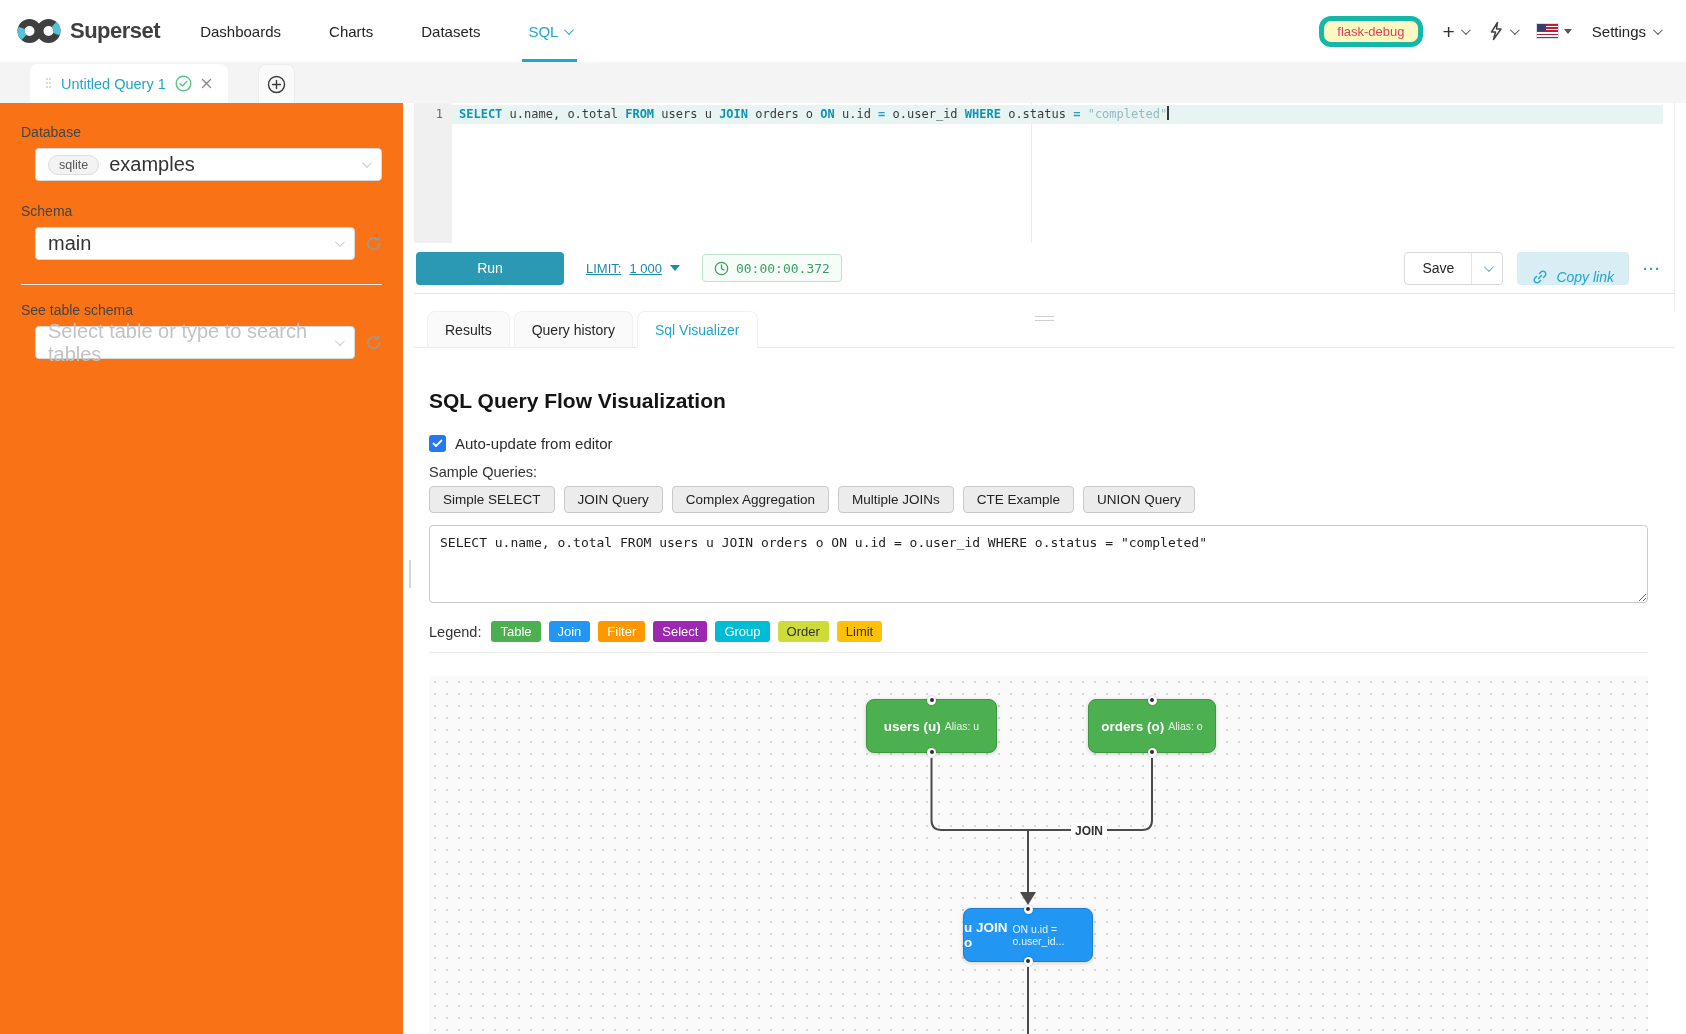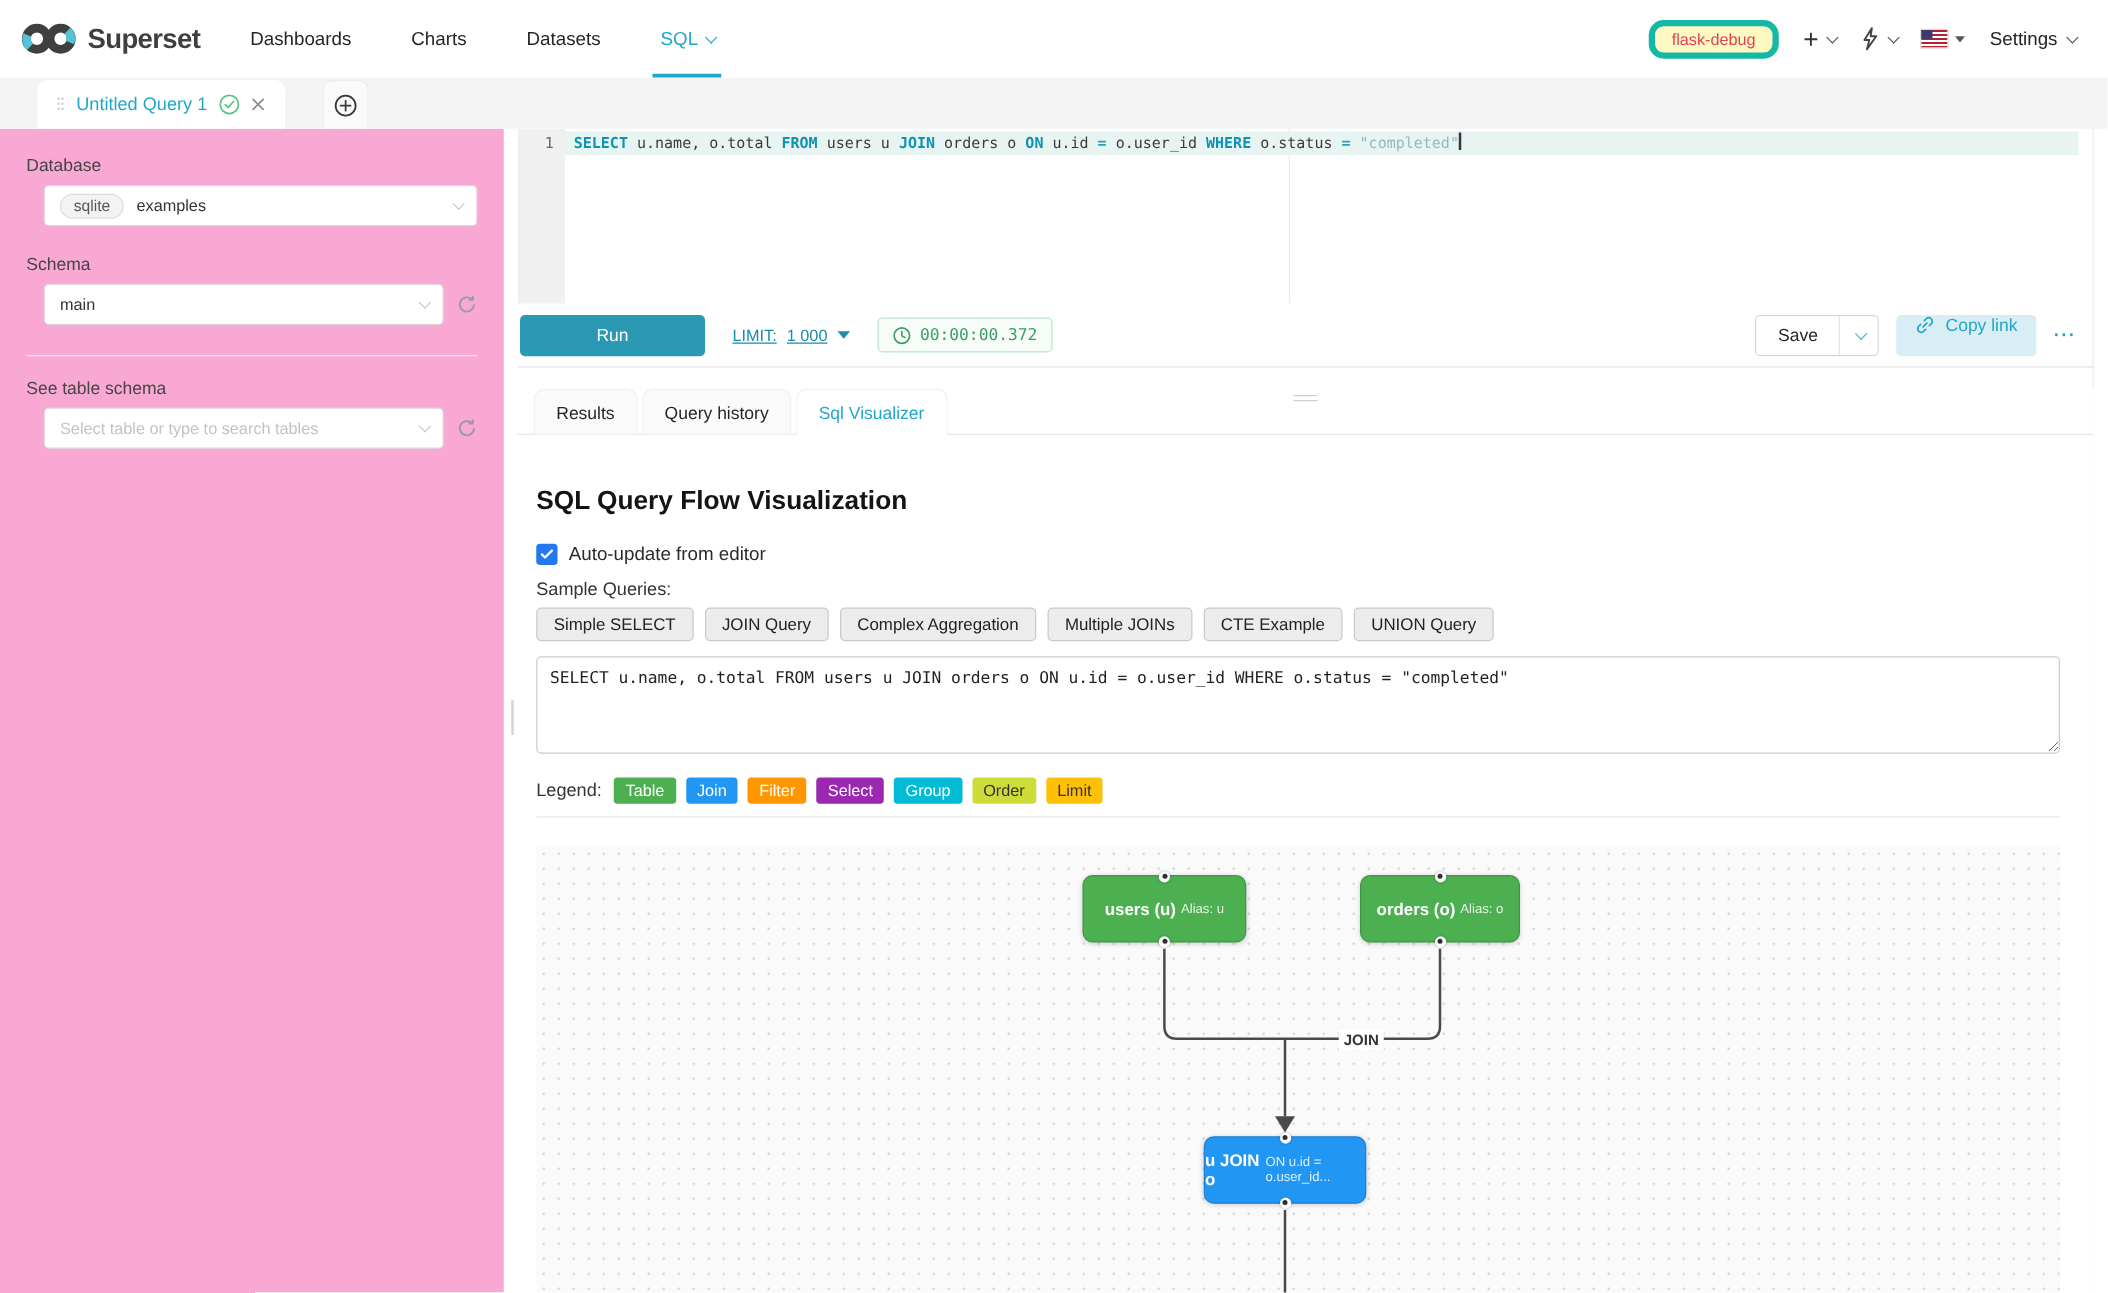--- a/index.html
+++ b/index.html
@@ -38,26 +38,26 @@
   .qtab { height:39px; background:#fff; border-radius:8px 8px 0 0; display:flex; align-items:center;
           gap:9px; padding:0 16px; cursor:pointer; }
   .qtab-label { font-size:14.5px; color:#20a7c9; font-weight:500; }
   .plus-tab { height:39px; width:37px; margin-left:3px; background:#fafafa; border-radius:8px 8px 0 0;
               border:1px solid #ececec; border-bottom:none; display:flex; align-items:center;
               justify-content:center; cursor:pointer; }
   .drag-dots { display:grid; grid-template-columns:repeat(2,3px); grid-auto-rows:4px; }
   .drag-dots i { width:2px; height:2px; border-radius:50%; background:#cdcdcd; }
 
   
-  .sidebar { position:absolute; left:0; top:103px; width:403px; height:931px; background:#f9a8d4;
+  .sidebar { position:absolute; left:0; top:103px; width:403px; height:931px; background:#f97316;
              padding:21px; }
   .field-label { font-size:14px; color:#454545; margin-bottom:8px; }
   .select { height:33px; border:1px solid #d9d9d9; border-radius:4px; background:#fff;
             display:flex; align-items:center; padding:0 12px; gap:10px; cursor:pointer; position:relative; }
-  .select .sel-text { font-size:13px; color:#333; }
+  .select .sel-text { font-size:20px; color:#333; }
   .select .placeholder { color:#c3c3c3; }
   .select .chev { position:absolute; right:12px; border-color:#c9c9c9; }
   .engine-pill { font-size:12.5px; color:#555; background:#f3f3f3; border:1px solid #ddd;
                  border-radius:11px; padding:2px 10px; }
   .field-row { display:flex; align-items:center; gap:10px; margin-bottom:24px;padding-left:14px; }
   .field-row .select { flex:1; }
   .refresh-icon { flex:0 0 auto; cursor:pointer; display:flex; }
   .side-divider { border:none; border-top:1px solid #e9e9e9; margin:0 0 17px 0; }
   .split-grip { position:absolute; left:409px; top:560px; width:2px; height:28px; background:#d4d4d4; }
 
@@ -88,23 +88,23 @@
   .timer { display:flex; align-items:center; gap:7px; height:28px; padding:0 11px;
            border:1px solid #bce3c9; background:#f6fdf8; border-radius:4px;
            font-family:"DejaVu Sans Mono", monospace; font-size:13px; color:#3d9d63; }
   .toolbar-right { margin-left:auto; display:flex; align-items:center; gap:14px; }
   .save-split { display:flex; height:33px; border:1px solid #d9d9d9; border-radius:4px;
                 overflow:hidden; background:#fff; }
   .save-main { padding:0 17px; display:flex; align-items:center; font-size:14px; color:#262626;
                cursor:pointer; }
   .save-caret { width:31px; display:flex; align-items:center; justify-content:center;
                 border-left:1px solid #e4e4e4; cursor:pointer; }
-  .copy-link { display:flex; align-items:flex-start; gap:8px; height:33px; padding:0 15px;
+  .copy-link { display:flex; align-items:flex-end; gap:8px; height:33px; padding:0 15px;
                background:#d9edf4; border:none; border-radius:4px; color:#20a7c9; font-size:14px;
-               cursor:pointer; font-family:inherit; }
+               cursor:pointer; font-family:inherit;font-style:italic; }
   .more-btn { color:#20a7c9; font-size:15px; letter-spacing:1px; cursor:pointer; font-weight:bold; }
 
   
   .south { position:relative; width:1261px; height:740px; background:#fff; }
   .pane-grip { position:absolute; left:50%; top:5px; width:19px; height:5px; margin-left:-10px;
                border-top:1px solid #cfcfcf; border-bottom:1px solid #cfcfcf; cursor:row-resize; }
   .stabs { display:flex; align-items:flex-end; padding-left:13px; border-bottom:1px solid #e8e8e8;
            margin-top:17px; }
   .stab { height:37px; display:flex; align-items:center; padding:0 17px; margin-right:4px;
           font-size:14px; color:#262626; background:#fafafa; border:1px solid #f0f0f0;

